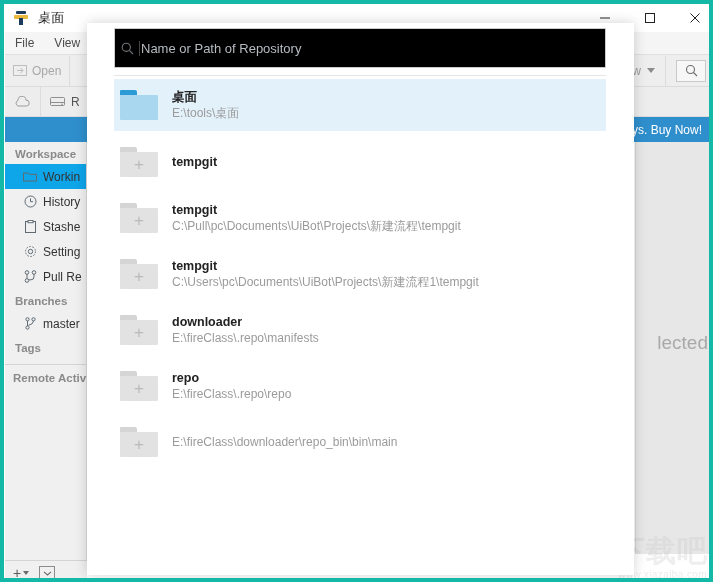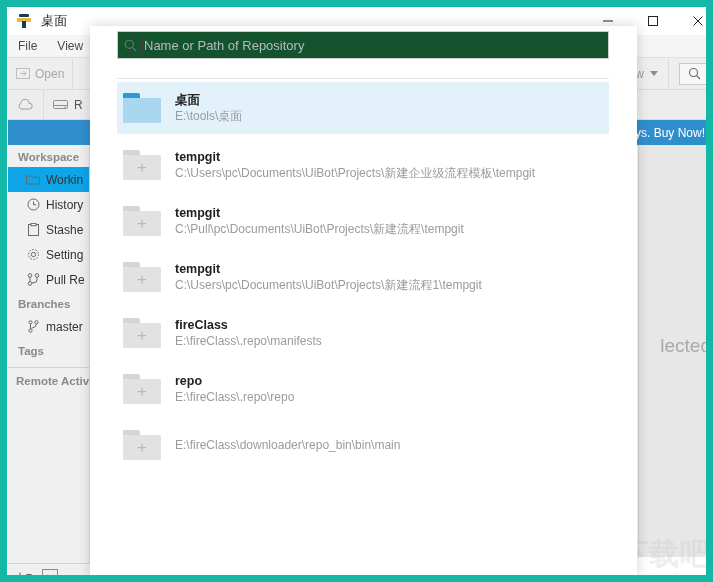--- a/index.html
+++ b/index.html
@@ -12,21 +12,21 @@
     height: 582px;
     overflow: hidden;
     font-family: "Liberation Sans", "DejaVu Sans", sans-serif;
     -webkit-font-smoothing: antialiased;
   }
   .app {
     position: relative;
     width: 713px;
     height: 582px;
     background: #ffffff;
-    border: 7px solid #14b8a6;
+    border: 4px solid #14b8a6;
     box-sizing: border-box;
     overflow: hidden;
   }
 
   
   .titlebar {
     position: absolute;
     left: 0; top: 0;
     width: 713px;
     height: 28px;
@@ -352,26 +352,26 @@
     left: 83px; top: 19px;
     width: 547px;
     height: 552px;
     background: #ffffff;
     box-shadow: 0 0 12px rgba(0,0,0,0.18);
   }
   .search-row {
     position: absolute;
     left: 27px; top: 5px;
     width: 492px;
-    height: 28px;
+    height: 40px;
     border: 1px solid #c9cdd0;
     box-sizing: border-box;
     display: flex;
     align-items: center;
-    background: #14532d;
+    background: #000000;
   }
   .search-row .s-ico {
     width: 24px;
     display: flex;
     align-items: center;
     justify-content: center;
     flex: none;
   }
   .search-caret {
     width: 1px;
@@ -670,21 +670,20 @@
       </div>
 
       <div class="repo-row" style="top:57px;">
         <div class="folder gray">
           <div class="tab"></div>
             <div class="body"></div>
             <div class="plus">+</div>
         </div>
         <div class="repo-texts">
           <div class="repo-name">tempgit</div>
-          <div class="repo-path">C:\Users\pc\Documents\UiBot\Projects\新建企业级流程模板\tempgit</div>
         </div>
       </div>
 
       <div class="repo-row" style="top:113px;">
         <div class="folder gray">
           <div class="tab"></div>
             <div class="body"></div>
             <div class="plus">+</div>
         </div>
         <div class="repo-texts">
@@ -705,21 +704,21 @@
         </div>
       </div>
 
       <div class="repo-row" style="top:225px;">
         <div class="folder gray">
           <div class="tab"></div>
             <div class="body"></div>
             <div class="plus">+</div>
         </div>
         <div class="repo-texts">
-          <div class="repo-name">fireClass</div>
+          <div class="repo-name">downloader</div>
           <div class="repo-path">E:\fireClass\.repo\manifests</div>
         </div>
       </div>
 
       <div class="repo-row" style="top:281px;">
         <div class="folder gray">
           <div class="tab"></div>
             <div class="body"></div>
             <div class="plus">+</div>
         </div>

